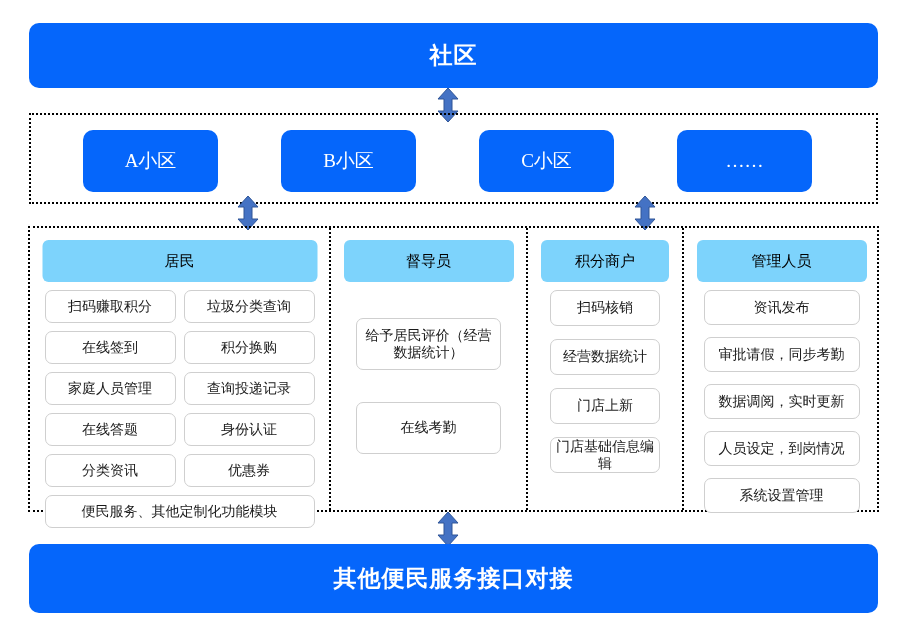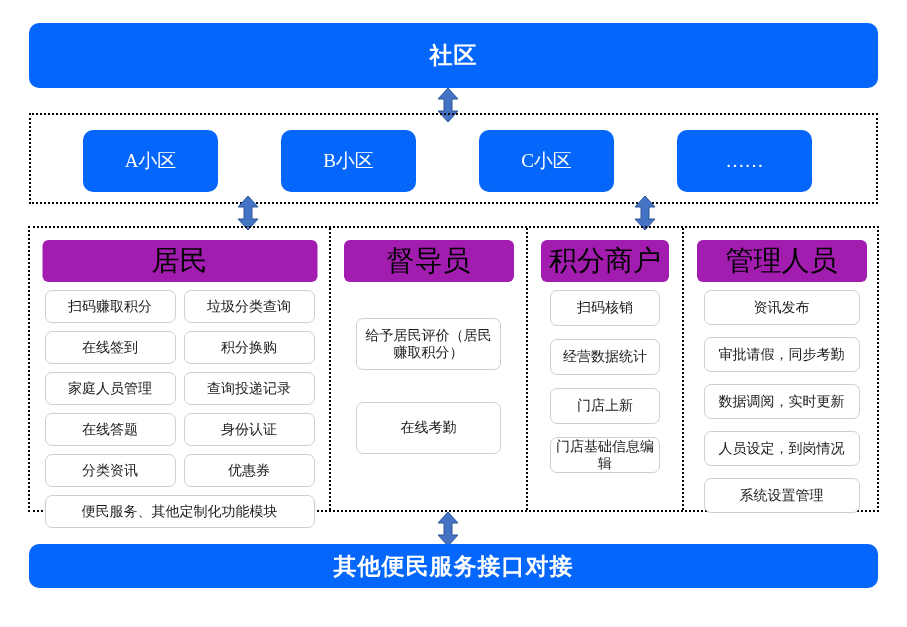--- a/index.html
+++ b/index.html
@@ -31,21 +31,21 @@
   #banner-top {
     left: 29px;
     top: 23px;
     width: 849px;
     height: 65px;
   }
   #banner-bottom {
     left: 29px;
     top: 544px;
     width: 849px;
-    height: 44px;
+    height: 69px;
   }
 
   
   .dotted-box {
     position: absolute;
     border: 2px dotted #000000;
     box-sizing: border-box;
     background: transparent;
   }
   #estates-container {
@@ -91,26 +91,26 @@
   .role-col.c0 { left: 0px;   width: 299px; }
   .role-col.c1 { left: 299px; width: 197px; border-left: 2px dotted #000000; }
   .role-col.c2 { left: 496px; width: 156px; border-left: 2px dotted #000000; }
   .role-col.c3 { left: 652px; width: 197px; border-left: 2px dotted #000000; }
 
   .role-header {
     position: absolute;
     left: 50%;
     transform: translateX(-50%);
     top: 12px;
-    background: #a21caf;
+    background: #7dd3fc;
     border-radius: 6px;
     display: flex;
     align-items: center;
     justify-content: center;
-    font-size: 28px;
+    font-size: 15px;
     color: #000000;
     height: 42px;
   }
   .role-col.c0 .role-header { width: 275px; }
   .role-col.c1 .role-header { width: 170px; }
   .role-col.c2 .role-header { width: 128px; }
   .role-col.c3 .role-header { width: 170px; }
 
   .item-list {
     position: absolute;
@@ -248,21 +248,21 @@
         </div>
     </div>
   </div>
 
   <div class="role-col c1">
     <div class="role-header">
       <span>督导员</span>
     </div>
     <div class="item-list">
       <div class="item">
-          <span>给予居民评价（居民赚取积分）</span>
+          <span>给予居民评价（经营数据统计）</span>
         </div>
       <div class="item">
           <span>在线考勤</span>
         </div>
     </div>
   </div>
 
   <div class="role-col c2">
     <div class="role-header">
       <span>积分商户</span>

